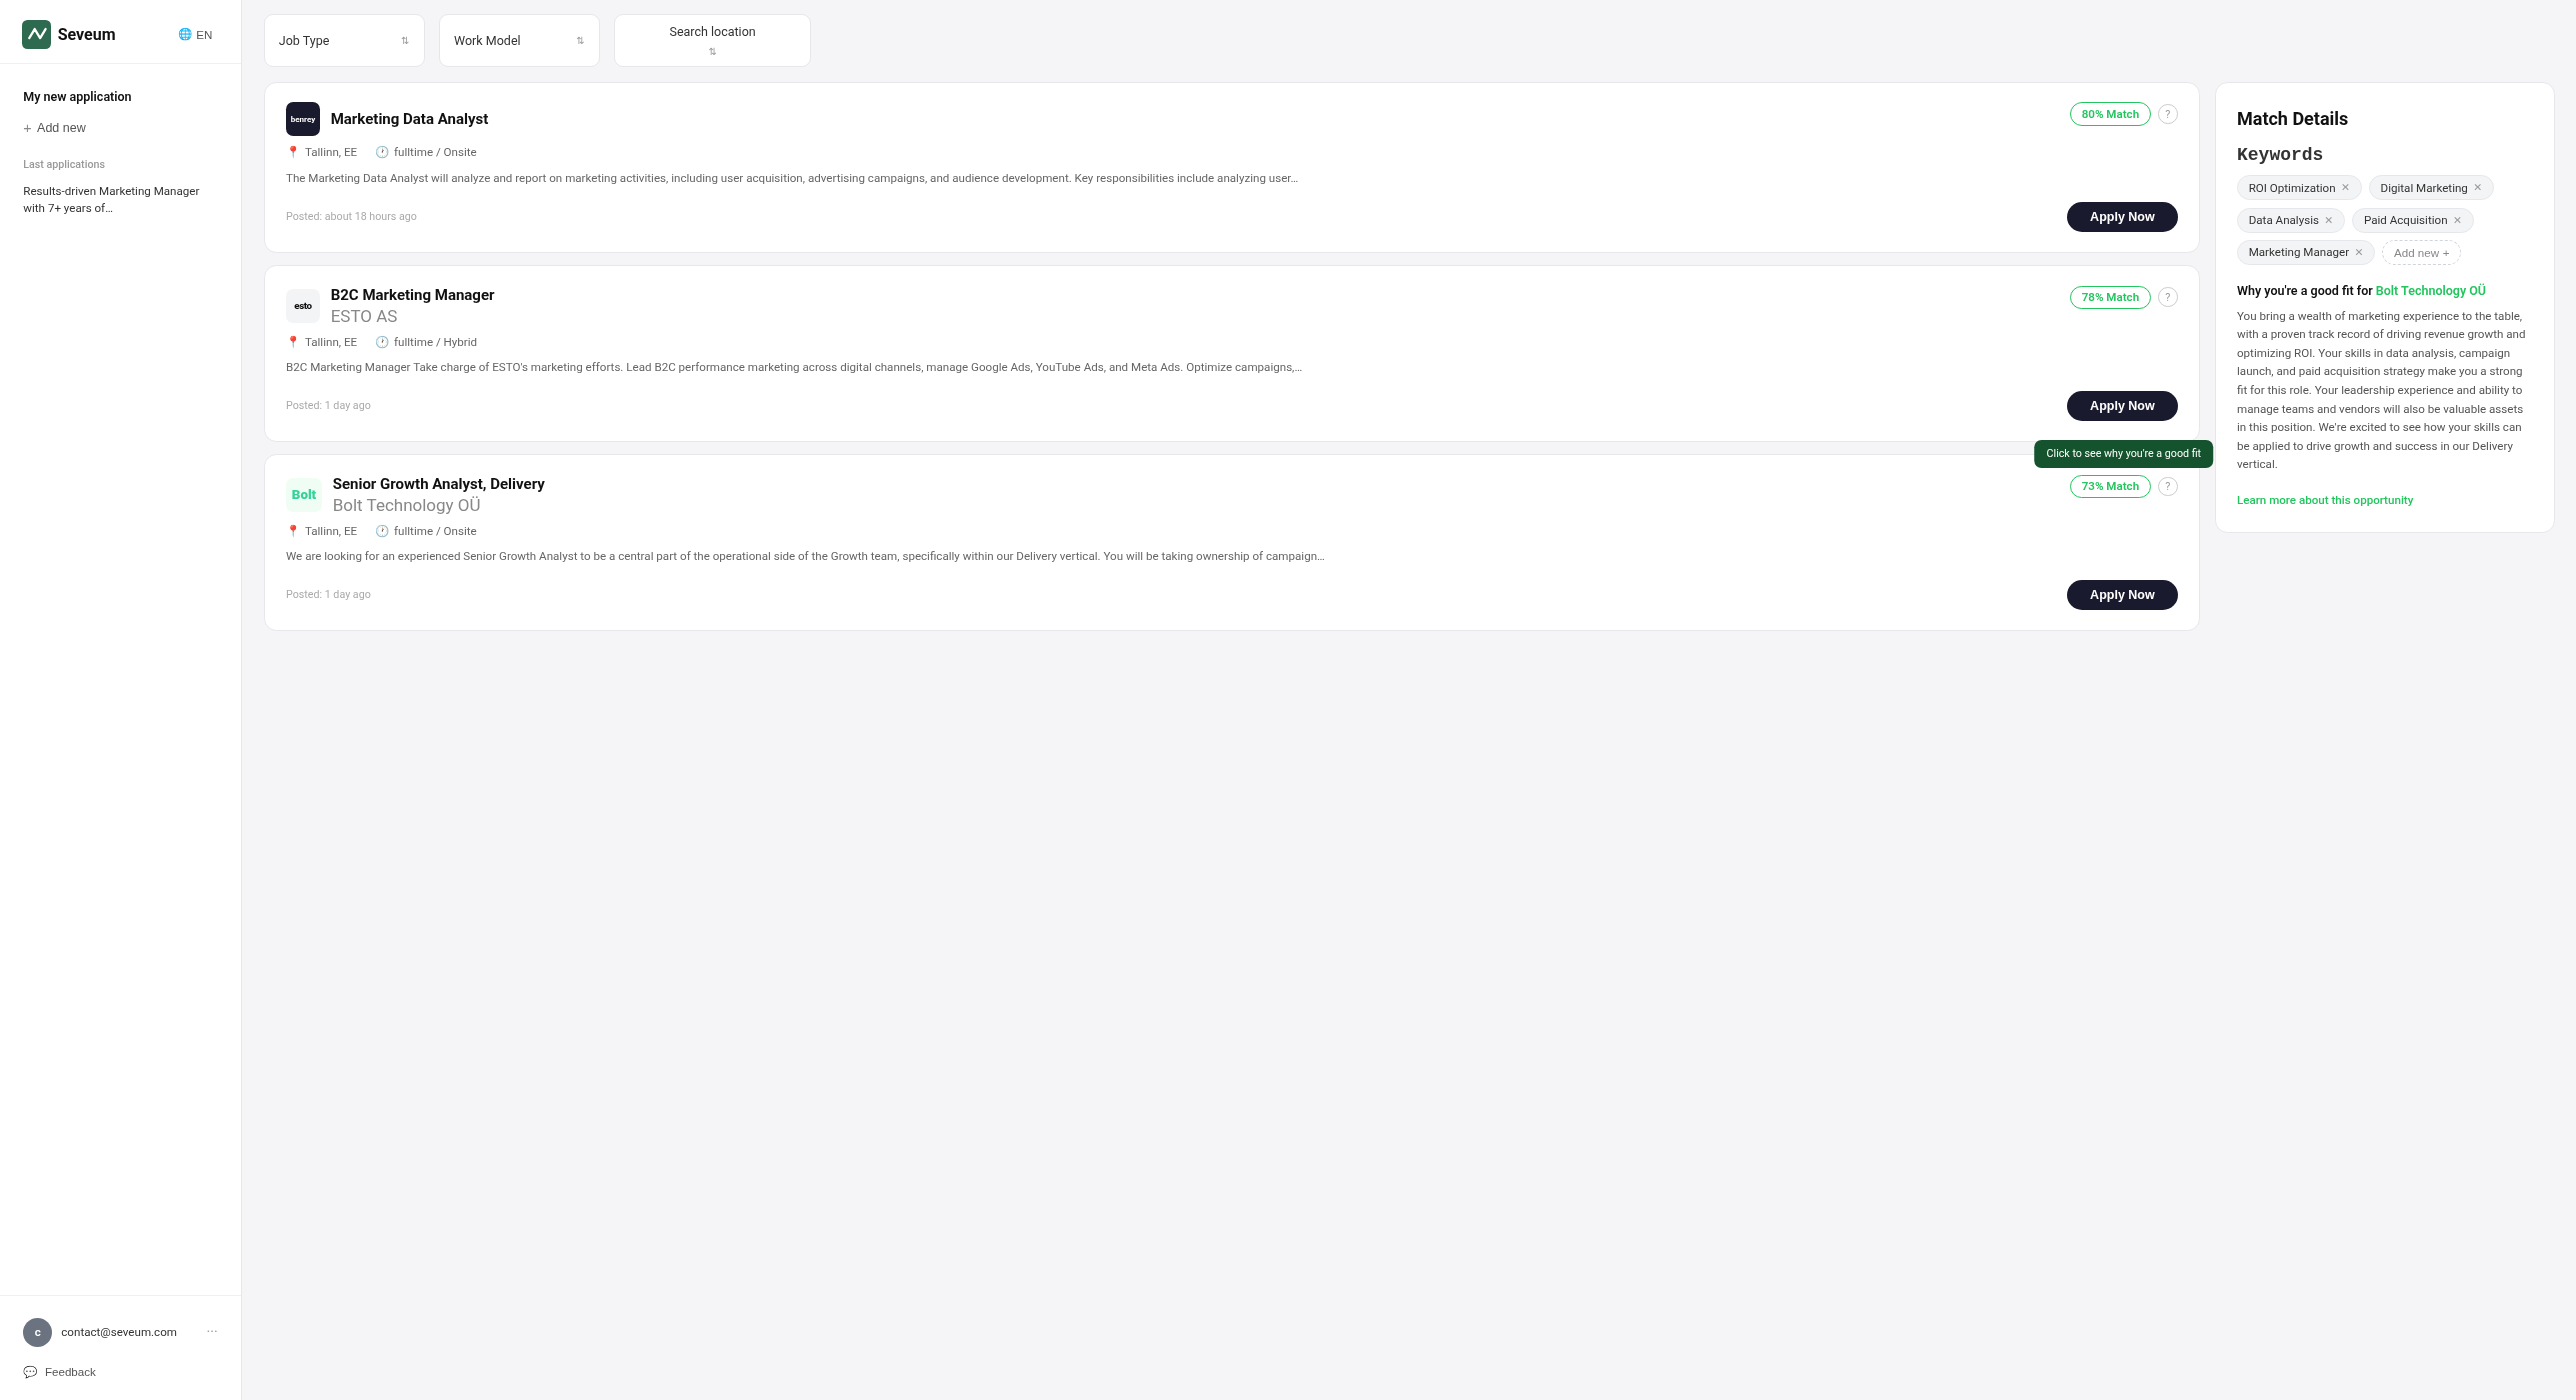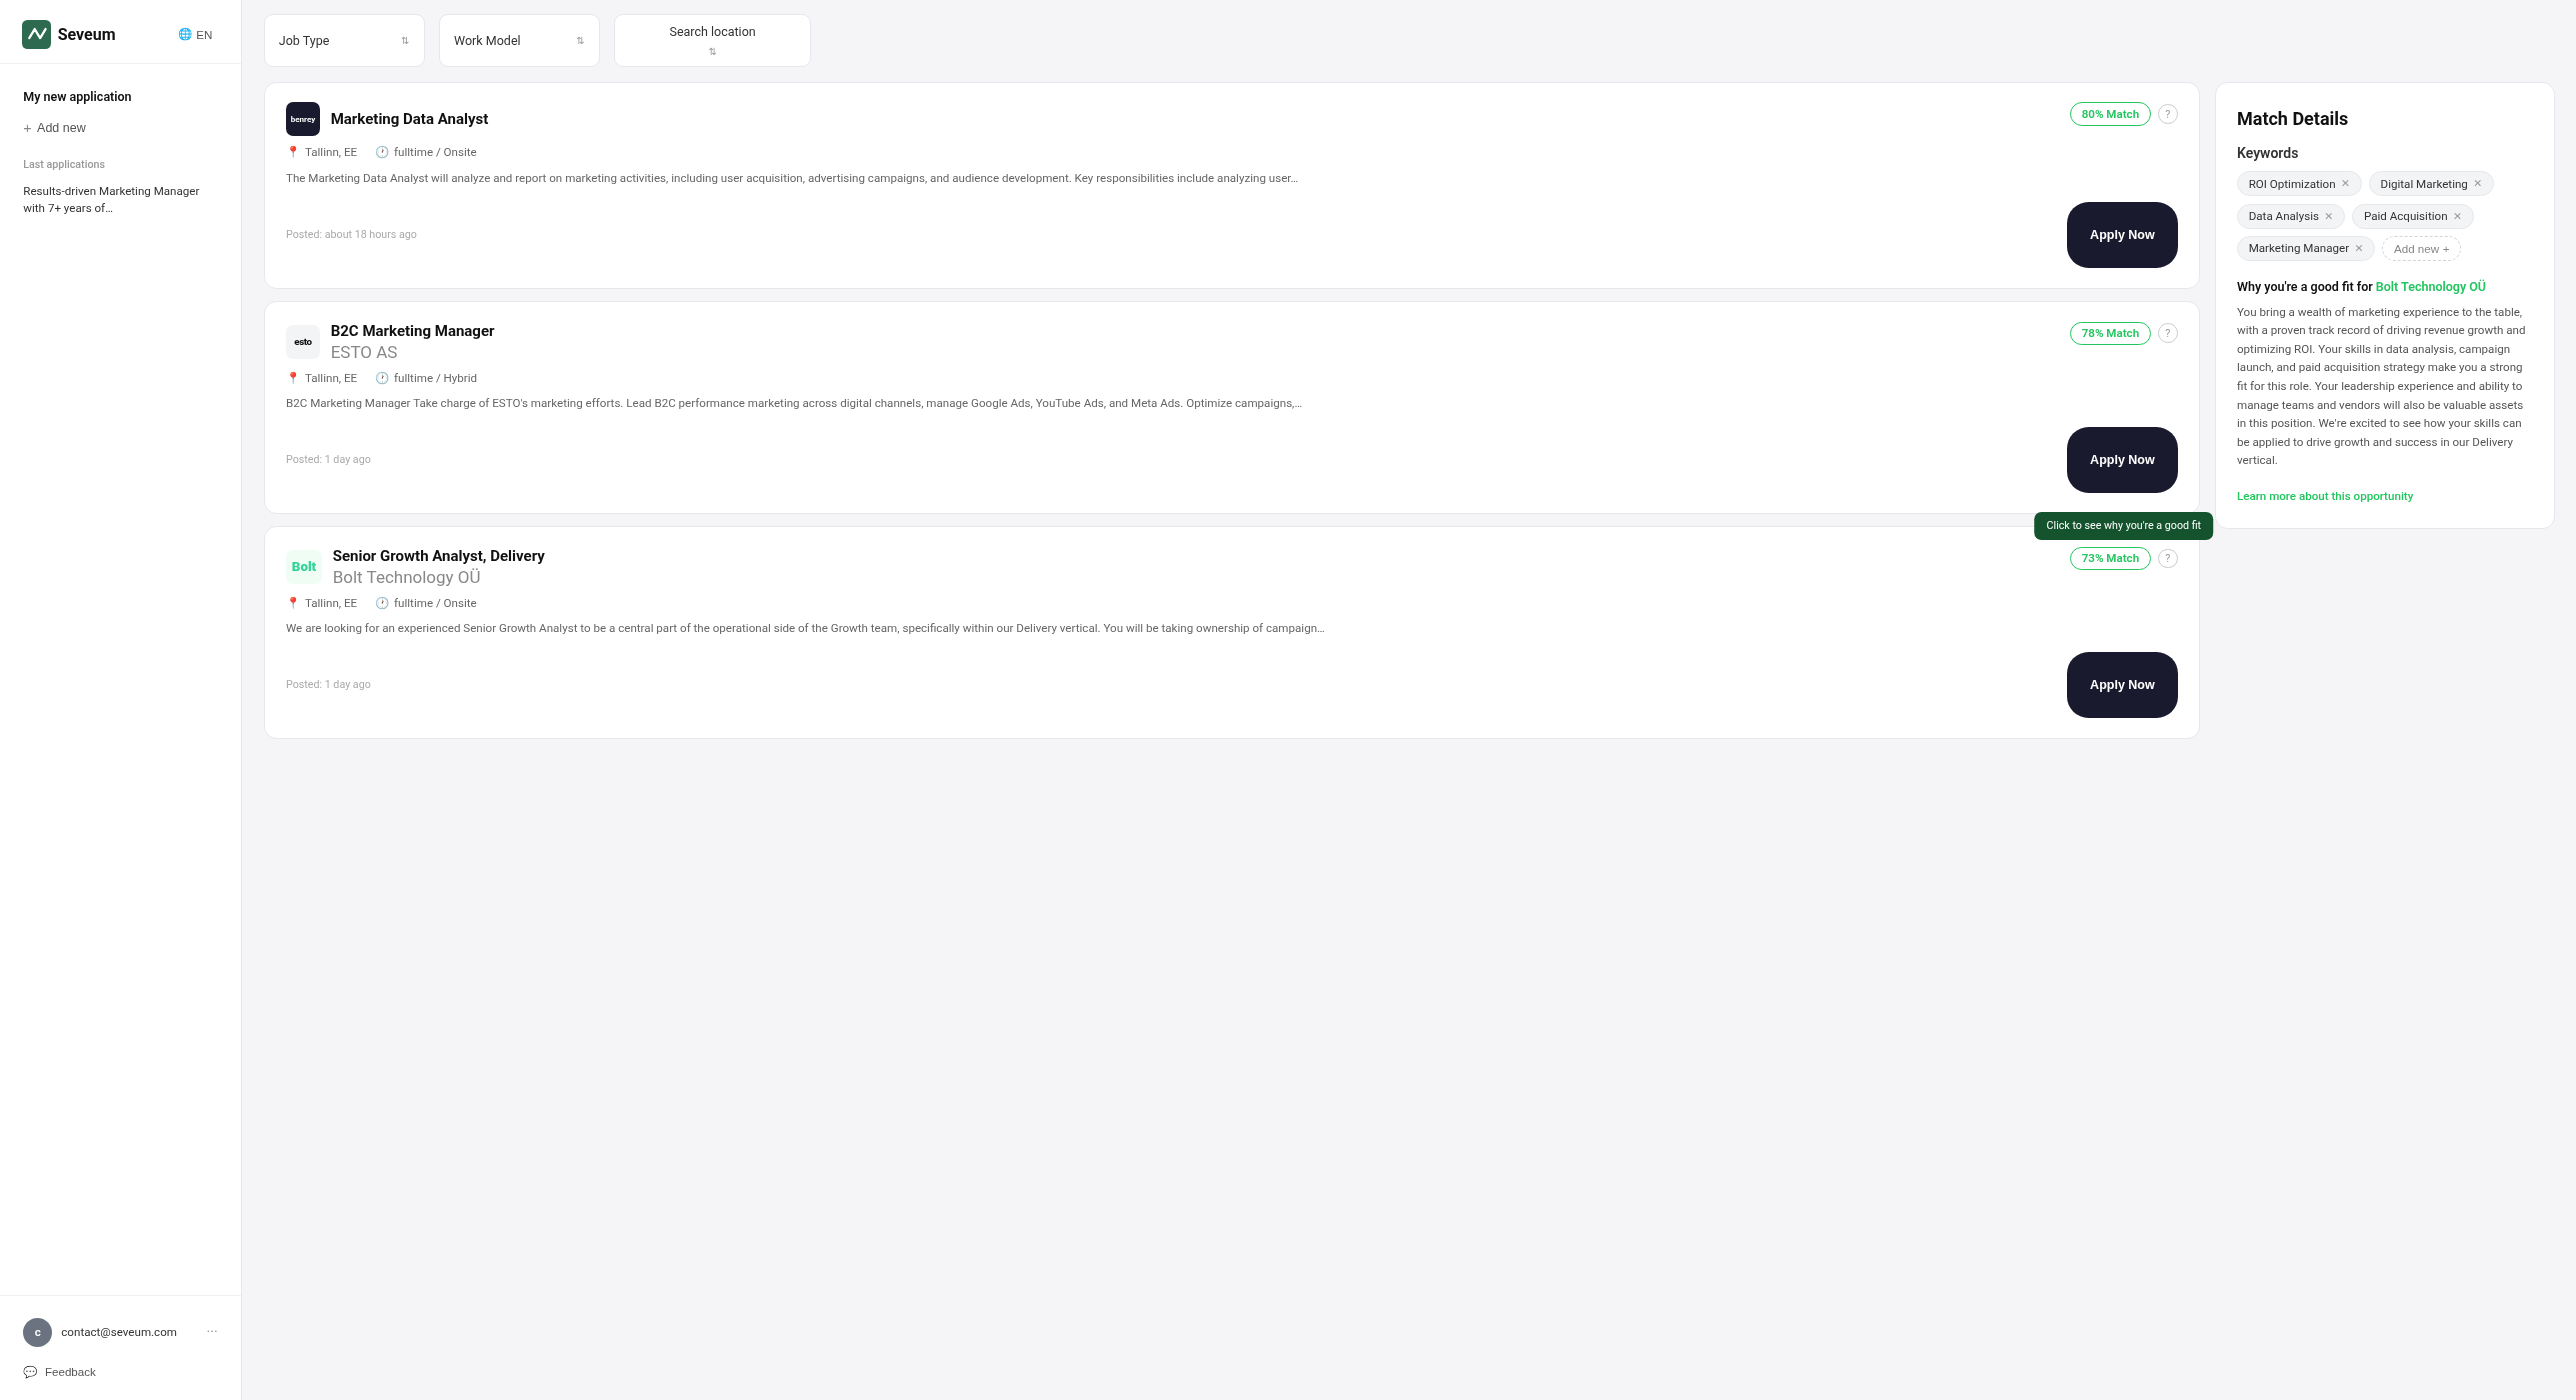--- a/index.html
+++ b/index.html
@@ -288,21 +288,21 @@
     }
     .posted-text {
       font-size: 10.7px;
       color: #aaa;
     }
     .apply-btn {
       background: #1a1a2e;
       color: #fff;
       border: none;
       border-radius: 21.5px;
-      padding: 26px 23px;
+      padding: 8px 23px;
       font-size: 12.5px;
       font-weight: 600;
       cursor: pointer;
     }
 
     
     .tooltip-badge {
       background: #14532d;
       color: #fff;
       border-radius: 7.2px;
@@ -332,24 +332,25 @@
       height: fit-content;
       max-height: 100%;
     }
     .panel-title {
       font-size: 18px;
       font-weight: 700;
       color: #111;
       margin-bottom: 16px;
     }
     .panel-section-title {
-      font-size: 14px;
+      font-size: 18px;
       font-weight: 600;
       color: #333;
       margin-bottom: 10.7px;
+      font-family: Liberation Mono, monospace;
     }
     .keywords-grid {
       display: flex;
       flex-wrap: wrap;
       gap: 7.2px;
       margin-bottom: 18px;
     }
     .keyword-tag {
       display: flex;
       align-items: center;

